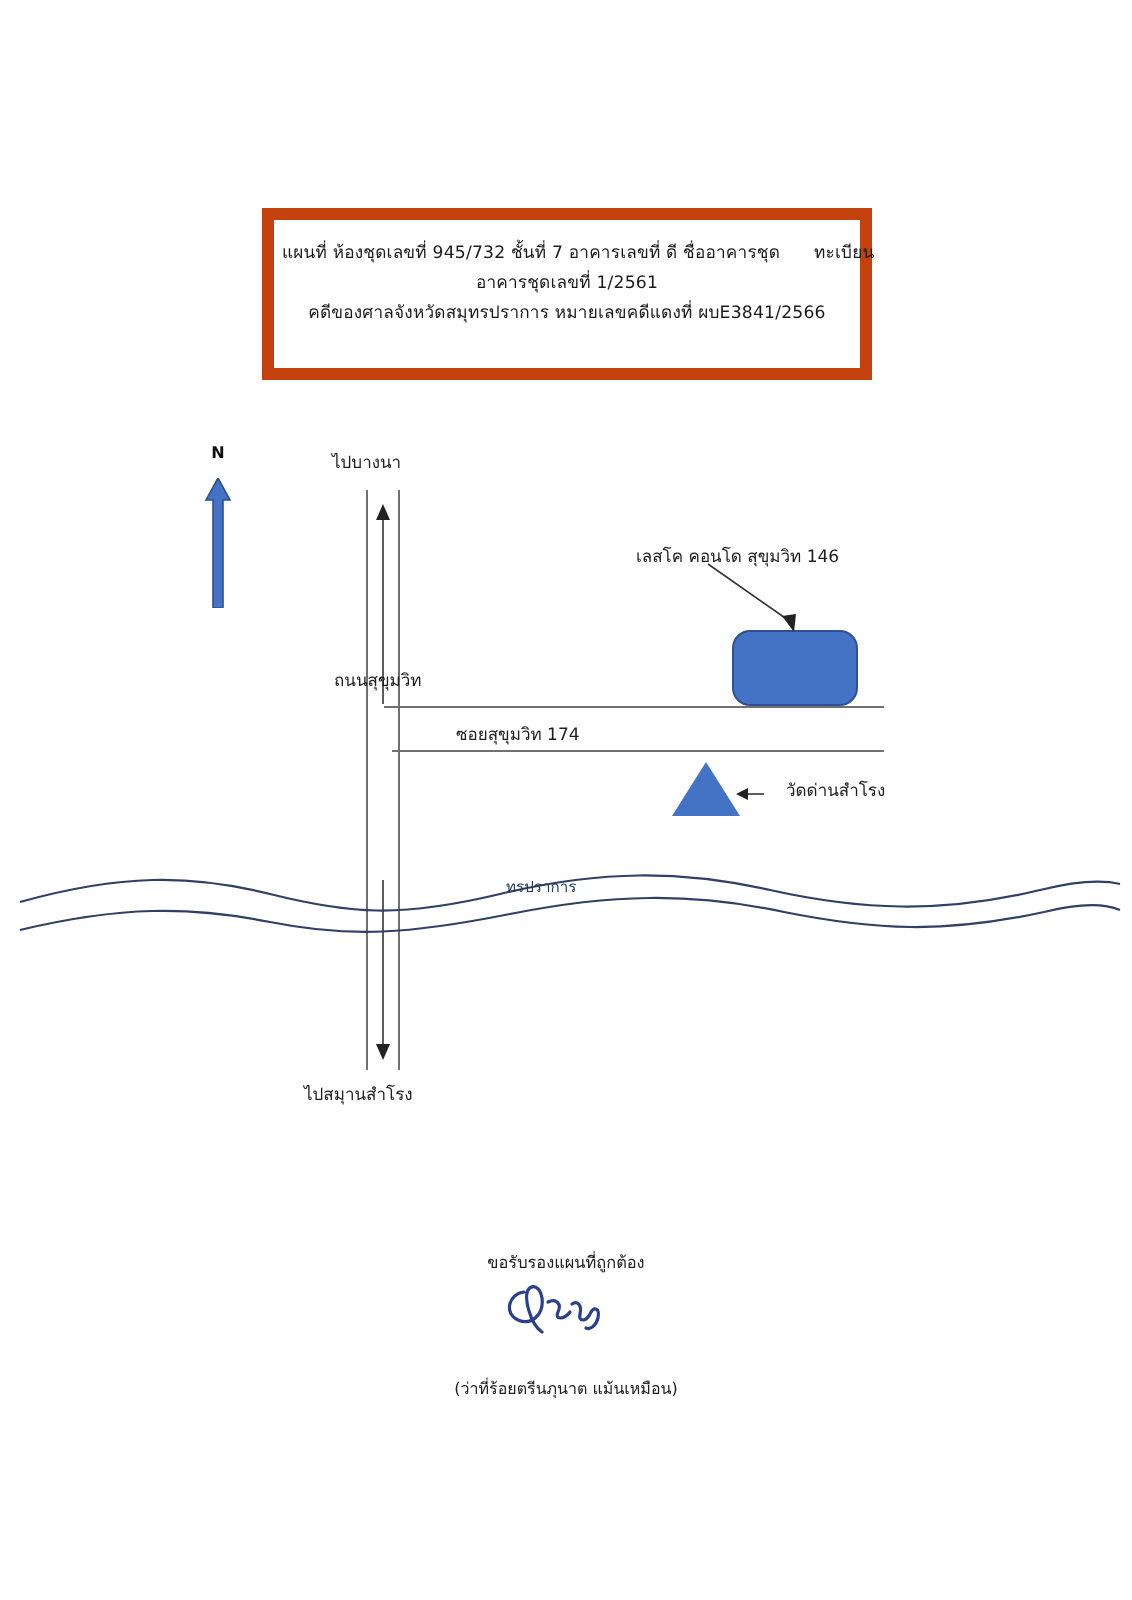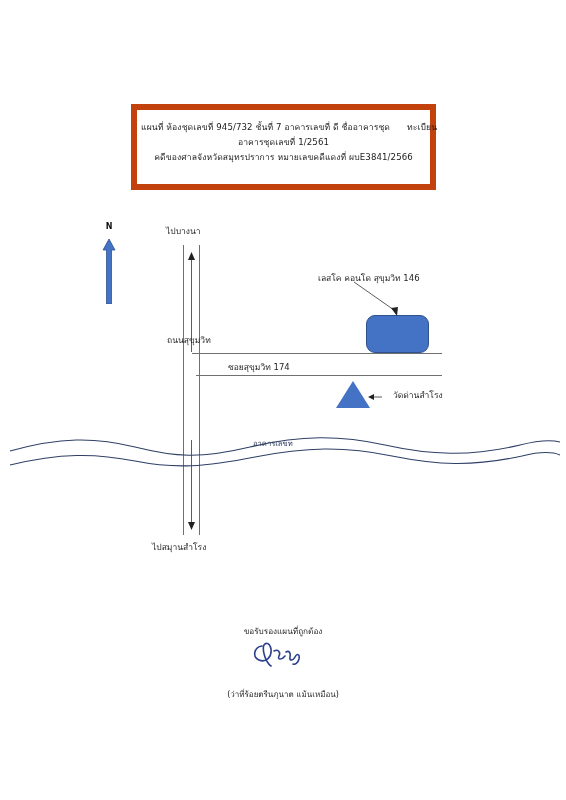--- a/index.html
+++ b/index.html
@@ -256,21 +256,21 @@
       <path d="M10,36 C60,22 95,22 135,32 C175,42 200,44 250,32 C300,20 340,20 385,30 C430,40 470,42 520,30 C540,25 552,25 560,27" fill="none" stroke="#2F3F66" stroke-width="1.1"></path>
       <path d="M10,50 C60,38 95,38 135,46 C175,54 205,52 255,42 C305,32 345,31 392,41 C437,50 472,52 522,41 C542,36 553,37 560,40" fill="none" stroke="#2F3F66" stroke-width="1.1"></path>
     </svg>
   </div>
 
   <div class="lbl lbl-bangna">ไปบางนา</div>
   <div class="lbl lbl-road-v">ถนนสุขุมวิท</div>
   <div class="lbl lbl-soi">ซอยสุขุมวิท 174</div>
   <div class="lbl lbl-condo">เลสโค คอนโด สุขุมวิท 146</div>
   <div class="lbl lbl-temple">วัดด่านสำโรง</div>
-  <div class="lbl lbl-canal">อาคารเลขท</div>
+  <div class="lbl lbl-canal">ทรปราการ</div>
   <div class="lbl lbl-samut">ไปสมุานสำโรง</div>
 
 </div>
 
 <div class="sig-block">
   <div class="sig-certify">ขอรับรองแผนที่ถูกต้อง</div>
   <div class="sig-mark">
     <svg width="70" height="32" viewBox="0 0 70 32">
       <path d="M14,6 C6,7 4,17 11,20 C18,23 24,17 23,9 C22,3 18,2 16,5 C14,9 17,22 23,26" fill="none" stroke="#2B3F8C" stroke-width="1.6" stroke-linecap="round"></path>
       <path d="M26,11 C30,9 33,12 31,16 C29,20 34,20 37,16" fill="none" stroke="#2B3F8C" stroke-width="1.6" stroke-linecap="round"></path>

